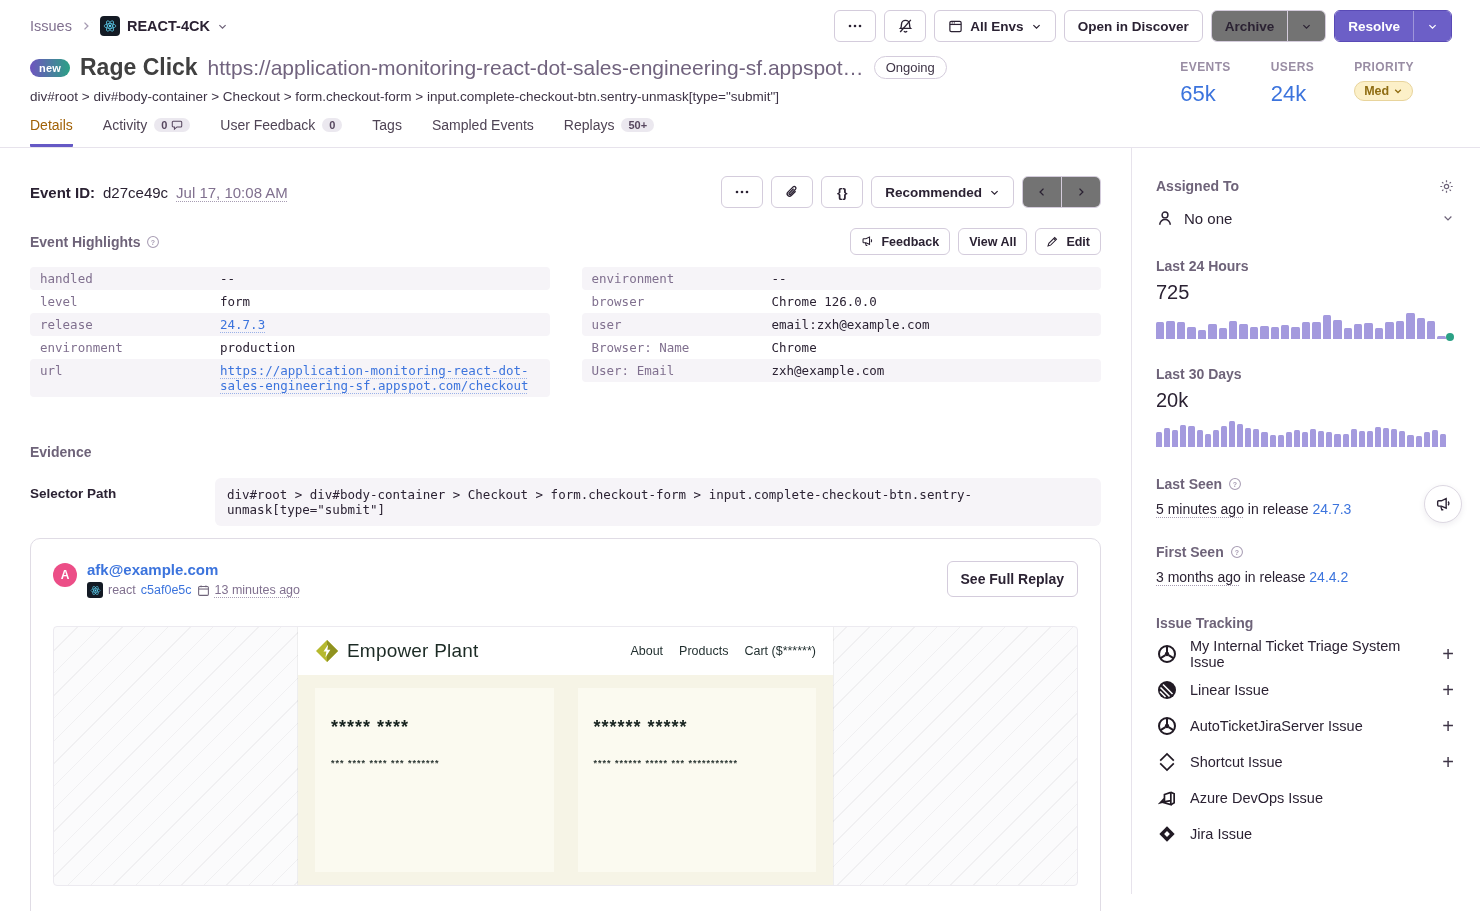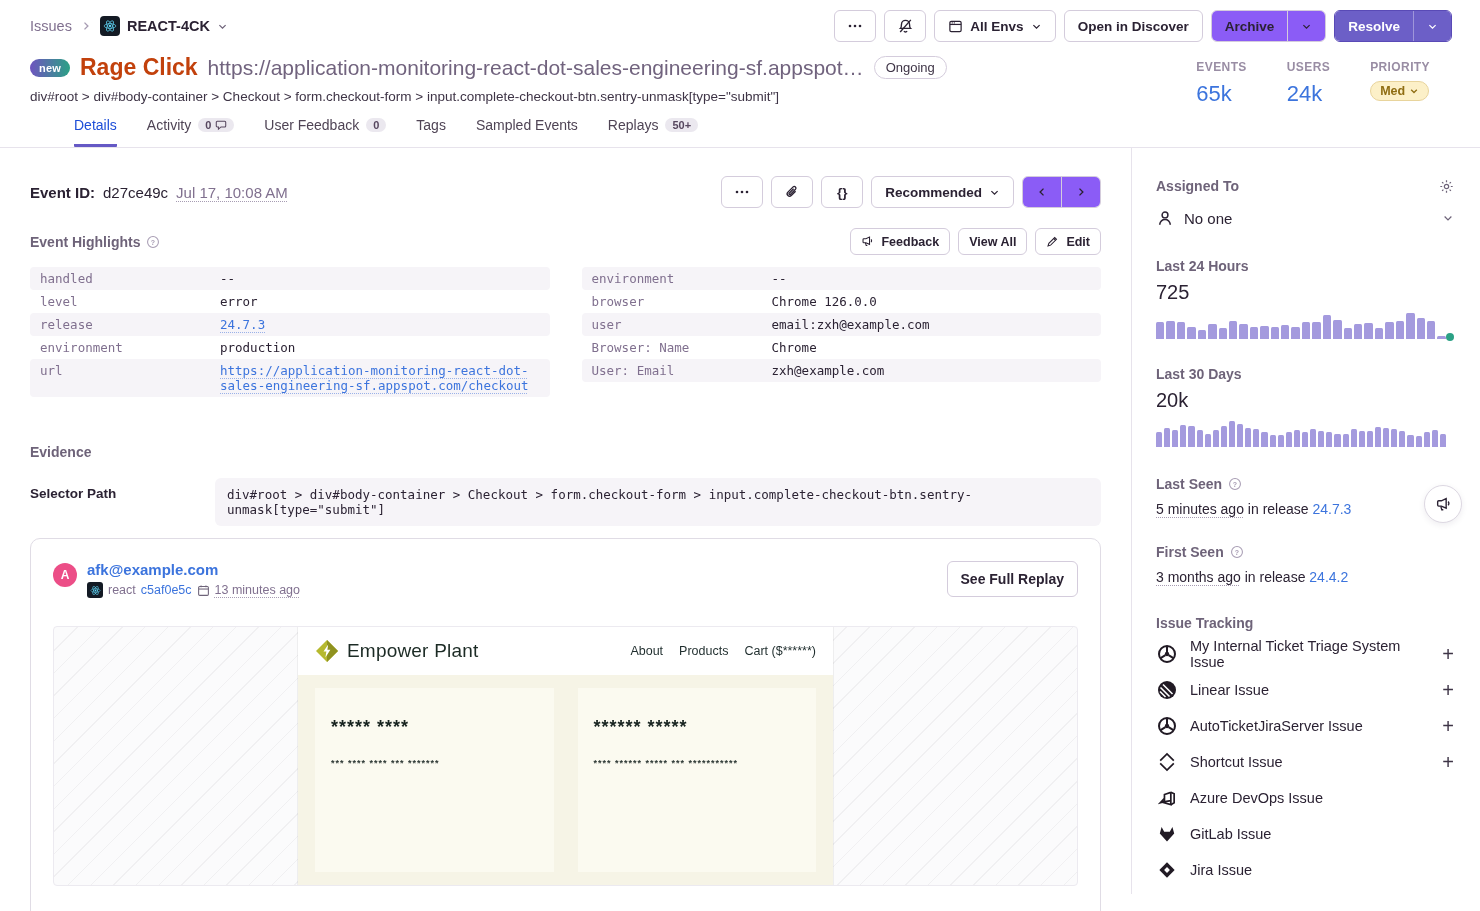--- a/index.html
+++ b/index.html
@@ -16,48 +16,48 @@
   .proj-icon { width:20px; height:20px; border-radius:4px; background:#131a24; display:flex; align-items:center; justify-content:center; }
   .chev { color:#6e6379; display:flex; }
 
   .topbar-actions { display:flex; align-items:center; gap:8px; }
   .btn { display:inline-flex; align-items:center; justify-content:center; gap:7px; height:32px; padding:0 13px;
          border:1px solid #d4ccdc; border-radius:6px; background:#fff; font-size:13.5px; font-weight:700;
          color:#2b2233; cursor:pointer; font-family:inherit; white-space:nowrap; }
   .btn-icon { width:42px; padding:0; }
   .split { display:inline-flex; border:1px solid #d4ccdc; border-radius:6px; overflow:hidden; }
   .split .seg { display:inline-flex; align-items:center; justify-content:center; height:30px; padding:0 13px;
-                background:#8b5cf6; font-size:13.5px; font-weight:700; cursor:pointer; }
+                background:#737373; font-size:13.5px; font-weight:700; cursor:pointer; }
   .split .seg + .seg { border-left:1px solid #d4ccdc; }
   .split.primary { border:1px solid #594ab6;text-align:center; }
   .split.primary .seg { background:#6c5fc7; color:#fff; }
   .split.primary .seg + .seg { border-left:1px solid rgba(255,255,255,.35); }
 
   
-  .issue-header { padding:2px 28px 0 30px; display:flex; justify-content:space-between; }
+  .issue-header { padding:2px 44px 0 30px; display:flex; justify-content:space-between; }
   .ih-left { min-width:0; }
   .title-row { display:flex; align-items:center; gap:10px; }
   .new-badge { background:linear-gradient(90deg,#6e54bf,#2ba185); color:#fff; font-size:11px; font-weight:700;
                padding:3px 9px; border-radius:10px; letter-spacing:.2px; }
-  .issue-title { font-size:23px; font-weight:700; color:#c2410c; }
+  .issue-title { font-size:23px; font-weight:700; color:#404040; }
   .issue-url { font-size:21px; color:#71637e; max-width:680px; overflow:hidden; text-overflow:ellipsis; white-space:nowrap; }
   .ongoing-pill { border:1px solid #d4ccdc; border-radius:14px; padding:3px 11px; font-size:13px; color:#3e3446; background:#fff; }
   .selector-line { margin-top:8px; font-size:13.5px; color:#3e3446; }
   .stats { display:flex; gap:40px; padding-top:6px; margin-right:22px; }
   .stat { text-align:left; }
   .stat-label { font-size:12px; font-weight:700; letter-spacing:.4px; color:#998da4;text-align:center; }
   .stat-value { margin-top:7px; font-size:22px; color:#3c74dd; cursor:pointer; }
   .priority-pill { margin-top:7px; display:inline-flex; align-items:center; gap:4px; background:#fcf0c8; border:1px solid #e8d49c;
                    color:#8f6d13; border-radius:12px; padding:2px 9px; font-size:12.5px; font-weight:700; cursor:pointer; }
 
   
   .tabs { display:flex; gap:30px; padding:10px 30px 0 30px; border-bottom:1px solid #e7e3ec; }
   .tab { display:flex; align-items:center; gap:7px; font-size:14px; color:#4f4455; padding-bottom:11px; cursor:pointer;
          border-bottom:3px solid transparent; border-radius:1px; }
-  .tab.active { color:#1d4ed8; border-bottom-color:#6559c5; font-weight:400;margin-left:44px; }
+  .tab.active { color:#a16207; border-bottom-color:#6559c5; font-weight:400; }
   .tab-badge { display:inline-flex; align-items:center; gap:4px; background:#ebe8ef; color:#57475f; border-radius:9px;
                padding:1px 7px; font-size:11px; font-weight:700; }
 
   
   .content { display:flex; height:746px; }
   .main { width:1132px; border-right:1px solid #e7e3ec; padding:0 30px; }
   .sidebar { flex:1; padding:30px 26px 0 24px; position:relative; }
 
   
   .event-row { margin-top:28px; display:flex; align-items:center; justify-content:space-between; }
@@ -373,21 +373,21 @@
       <div class="hl-tables">
         <div class="kv-table">
 
             <div class="kv-row">
               <span class="kv-key">handled</span>
               <span class="kv-val">--</span>
             </div>
 
             <div class="kv-row">
               <span class="kv-key">level</span>
-              <span class="kv-val">error</span>
+              <span class="kv-val">form</span>
             </div>
 
             <div class="kv-row">
               <span class="kv-key">release</span>
               <span class="kv-val link">24.7.3</span>
             </div>
 
             <div class="kv-row">
               <span class="kv-key">environment</span>
               <span class="kv-val">production</span>
@@ -713,31 +713,20 @@
                 <path d="M13.5 3.5v13l-9-2.6 9-1.6"></path>
                 <path d="M13.5 3.5 6.8 5.8v7.4l-4.3 1.2 4.3-4.6"></path>
                 <path d="M13.5 16.5l3.5-2V5L13.5 3.5"></path>
               </svg>
 
             </span>
             <span class="it-label">Azure DevOps Issue</span>
 
           </div>
 
-          <div class="it-row">
-            <span class="it-icon">
-
-              <svg width="20" height="20" viewBox="0 0 20 20">
-                <path d="M10 17.5 2.8 9.4 4.6 3l2.6 4.7h5.6L15.4 3l1.8 6.4z" fill="#211a24"></path>
-              </svg>
-
-            </span>
-            <span class="it-label">GitLab Issue</span>
-
-          </div>
 
           <div class="it-row">
             <span class="it-icon">
 
               <svg width="18" height="18" viewBox="0 0 20 20">
                 <path d="M10 1.5 18.5 10 10 18.5 1.5 10Z" fill="#211a24"></path>
                 <path d="M10 6.8 13.2 10 10 13.2 6.8 10Z" fill="#fff"></path>
               </svg>
             </span>
             <span class="it-label">Jira Issue</span>

